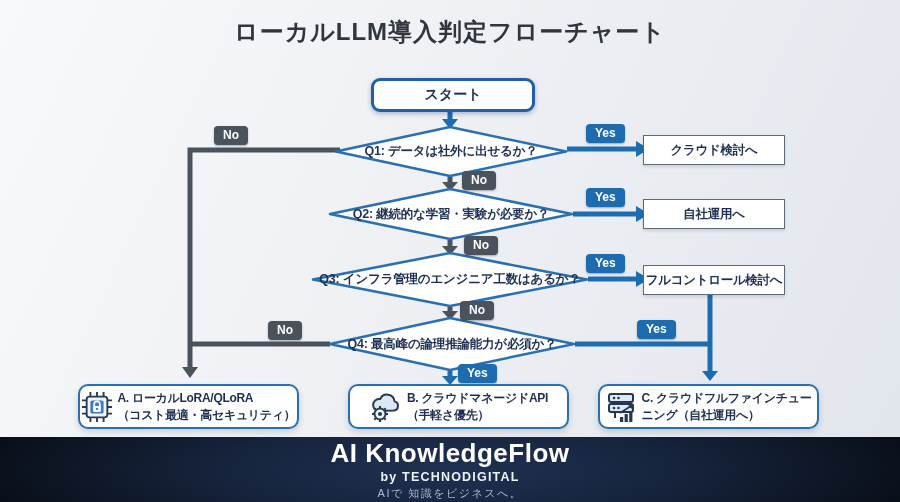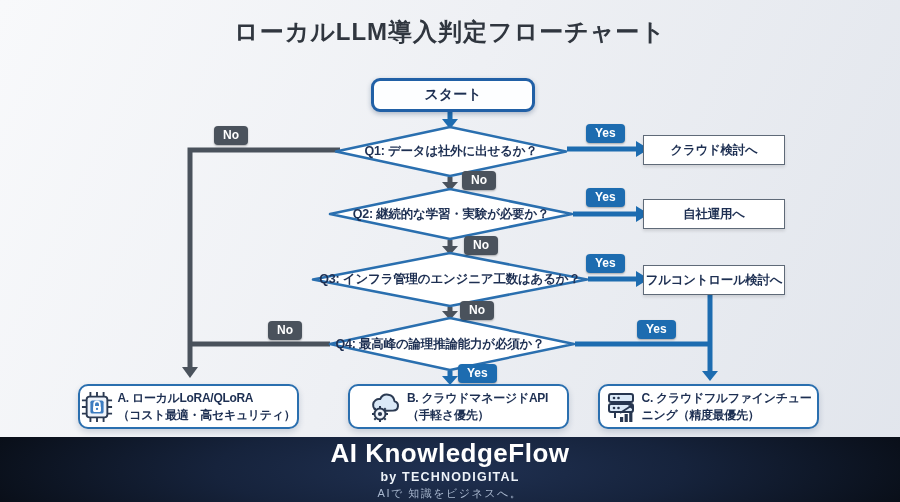--- a/index.html
+++ b/index.html
@@ -107,21 +107,21 @@
       <polygon points="450,253 587,279.5 450,306 313,279.5"></polygon>
       <polygon points="450,318 574,344 450,370 330,344"></polygon>
     </g>
   </svg>
 
   <div class="start">スタート</div>
 
   <div class="dlabel" style="left:336px; top:127px; width:230px; height:49px;">Q1: データは社外に出せるか？</div>
   <div class="dlabel" style="left:330px; top:189px; width:242px; height:50px;">Q2: 継続的な学習・実験が必要か？</div>
   <div class="dlabel" style="left:313px; top:253px; width:274px; height:53px;">Q3: インフラ管理のエンジニア工数はあるか？</div>
-  <div class="dlabel" style="left:318px; top:318px; width:244px; height:52px;">Q4: 最高峰の論理推論能力が必須か？</div>
+  <div class="dlabel" style="left:330px; top:318px; width:244px; height:52px;">Q4: 最高峰の論理推論能力が必須か？</div>
 
   <div class="badge yes" style="left:586px; top:124px;">Yes</div>
   <div class="badge yes" style="left:586px; top:188px;">Yes</div>
   <div class="badge yes" style="left:586px; top:254px;">Yes</div>
   <div class="badge yes" style="left:637px; top:320px;">Yes</div>
   <div class="badge yes" style="left:458px; top:364px;">Yes</div>
 
   <div class="badge no" style="left:214px; top:126px;">No</div>
   <div class="badge no" style="left:462px; top:171px;">No</div>
   <div class="badge no" style="left:464px; top:236px;">No</div>
@@ -182,21 +182,21 @@
         <path d="M9,21 v6" stroke="#273650" stroke-width="2"></path>
         <rect x="14" y="26" width="3.2" height="5" fill="#273650"></rect>
         <rect x="18.6" y="23" width="3.2" height="8" fill="#273650"></rect>
         <rect x="23.2" y="20" width="3.2" height="11" fill="#273650"></rect>
         <path d="M14,22 L25,15" stroke="#273650" stroke-width="1.8"></path>
         <polygon points="26,18 26,13.5 21.8,14.8" fill="#273650"></polygon>
       </svg>
     </span>
     <div class="txt">
       <div>C. クラウドフルファインチュー</div>
-      <div>ニング（精度最優先）</div>
+      <div>ニング（自社運用へ）</div>
     </div>
   </div>
 
   <div class="footer">
     <div class="brand">AI KnowledgeFlow</div>
     <div class="byline">by TECHNODIGITAL</div>
     <div class="tagline">AIで 知識をビジネスへ。</div>
   </div>
 
 </div>

